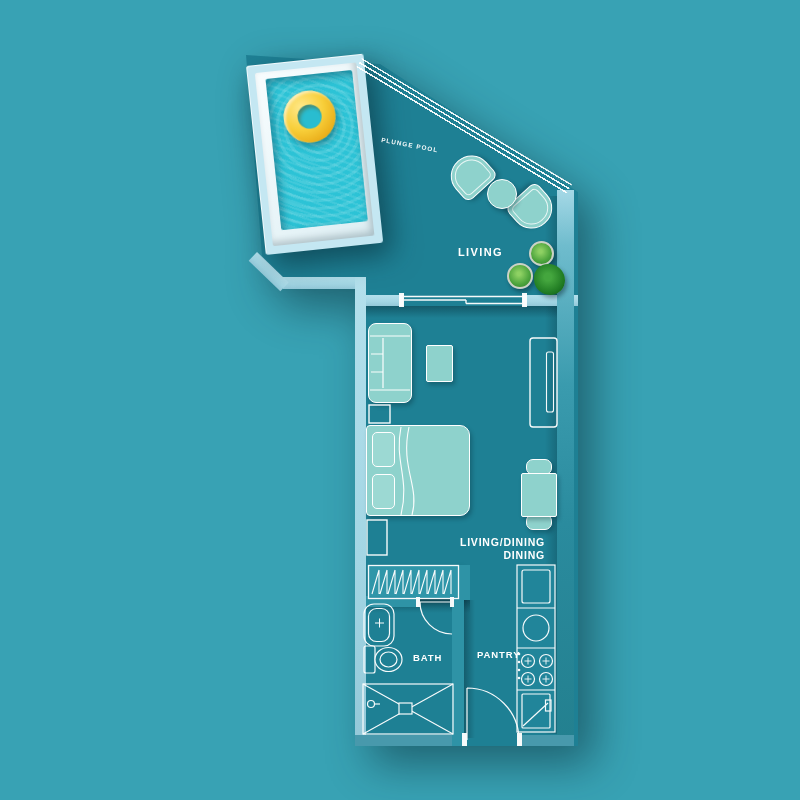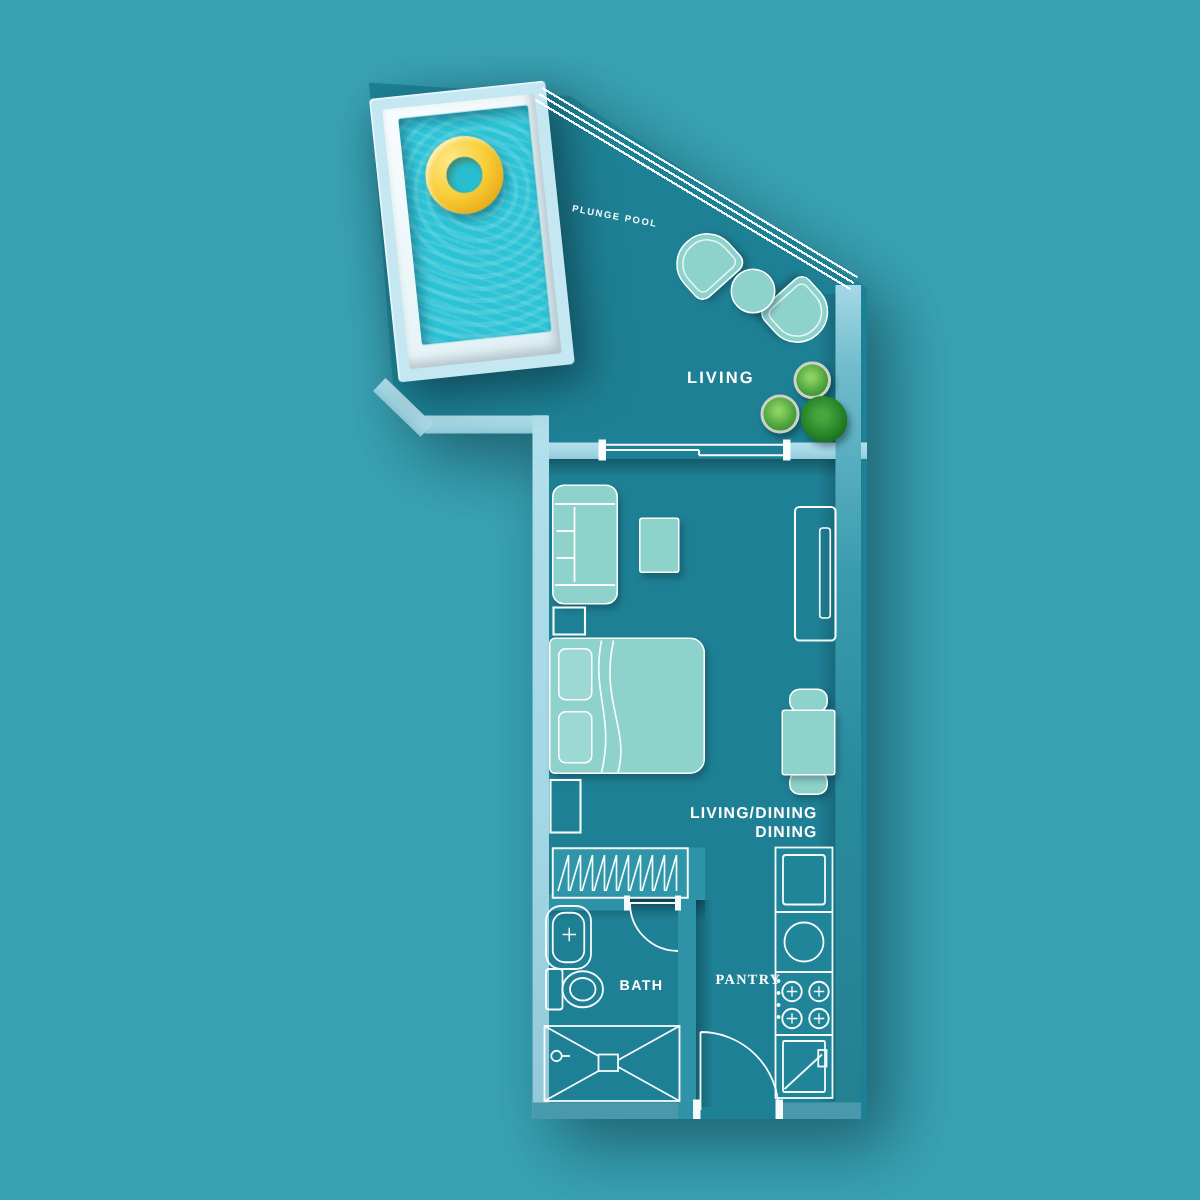--- a/index.html
+++ b/index.html
@@ -52,21 +52,21 @@
     box-shadow:3px 4px 6px rgba(0,20,30,.35);}
   #counter{position:absolute;left:517px;top:565px;width:38px;height:167px;background:#21859a;}
   
   .lbl{position:absolute;color:#fff;font-weight:bold;white-space:nowrap;}
   #lbl-plunge{left:382px;top:136px;font-size:6.3px;letter-spacing:1.1px;transform:rotate(10.5deg);
     transform-origin:0 0;opacity:.95;}
   #lbl-balcony{left:458px;top:246px;font-size:11px;letter-spacing:1.4px;}
   #lbl-living{left:413px;top:536px;width:132px;text-align:right;font-size:10.5px;
     letter-spacing:.8px;line-height:13px;}
   #lbl-bath{left:413px;top:652px;font-size:9.5px;letter-spacing:.9px;}
-  #lbl-pantry{left:477px;top:649px;font-size:9.5px;letter-spacing:.9px;font-family:Liberation Serif, serif;}
+  #lbl-pantry{left:477px;top:649px;font-size:9.5px;letter-spacing:.9px;}
   svg.lines{position:absolute;left:0;top:0;z-index:5;}
 </style>
 </head>
 <body>
 
 <div id="canvas">
   <div id="plan">
 
     <div id="floor"></div>
 

